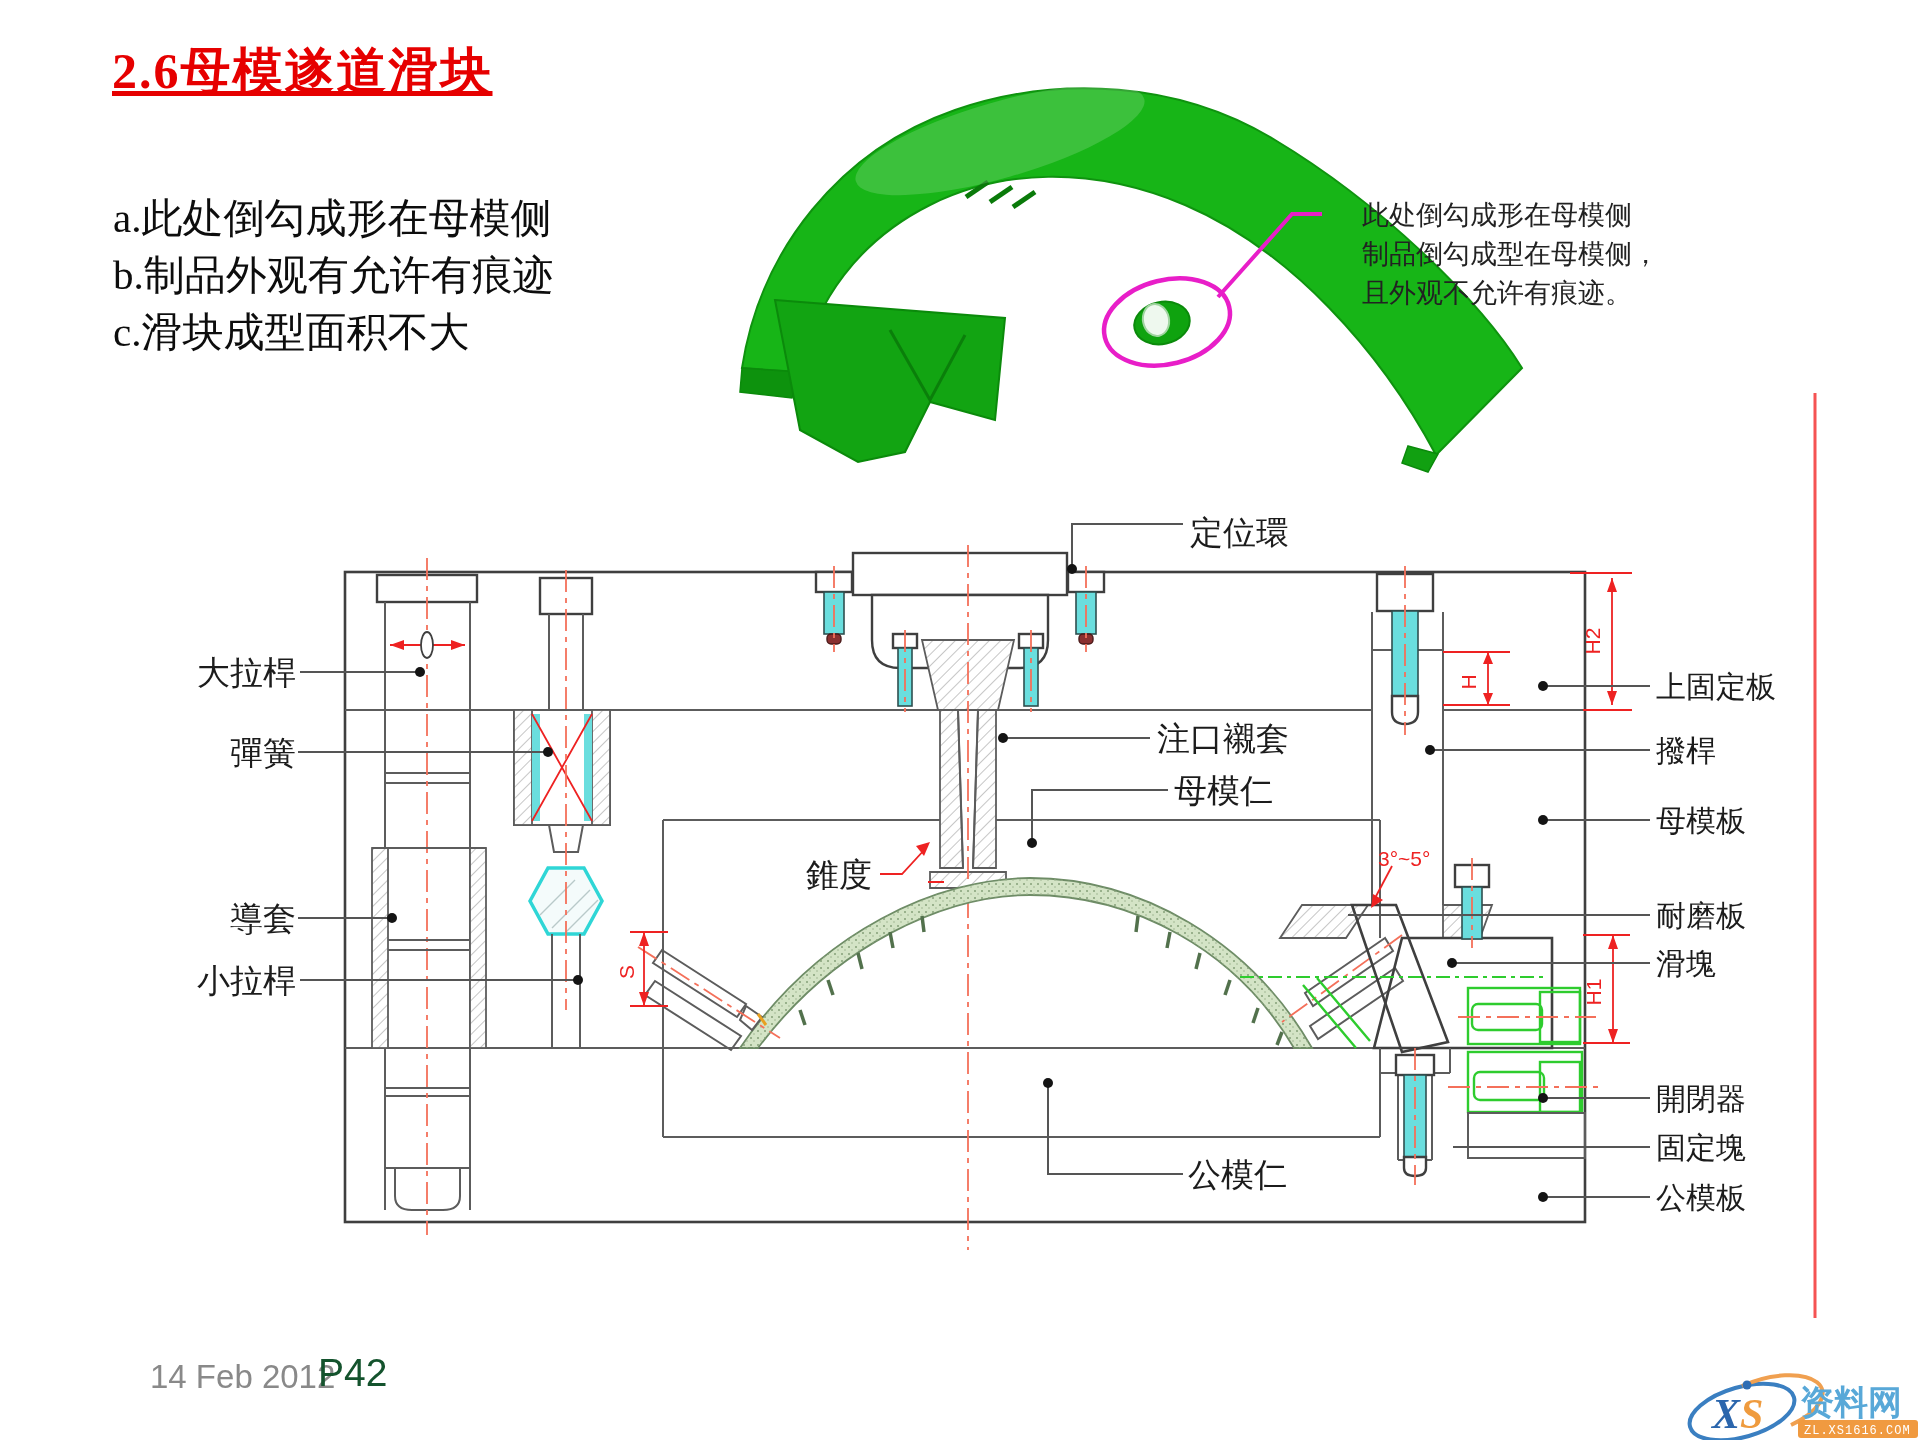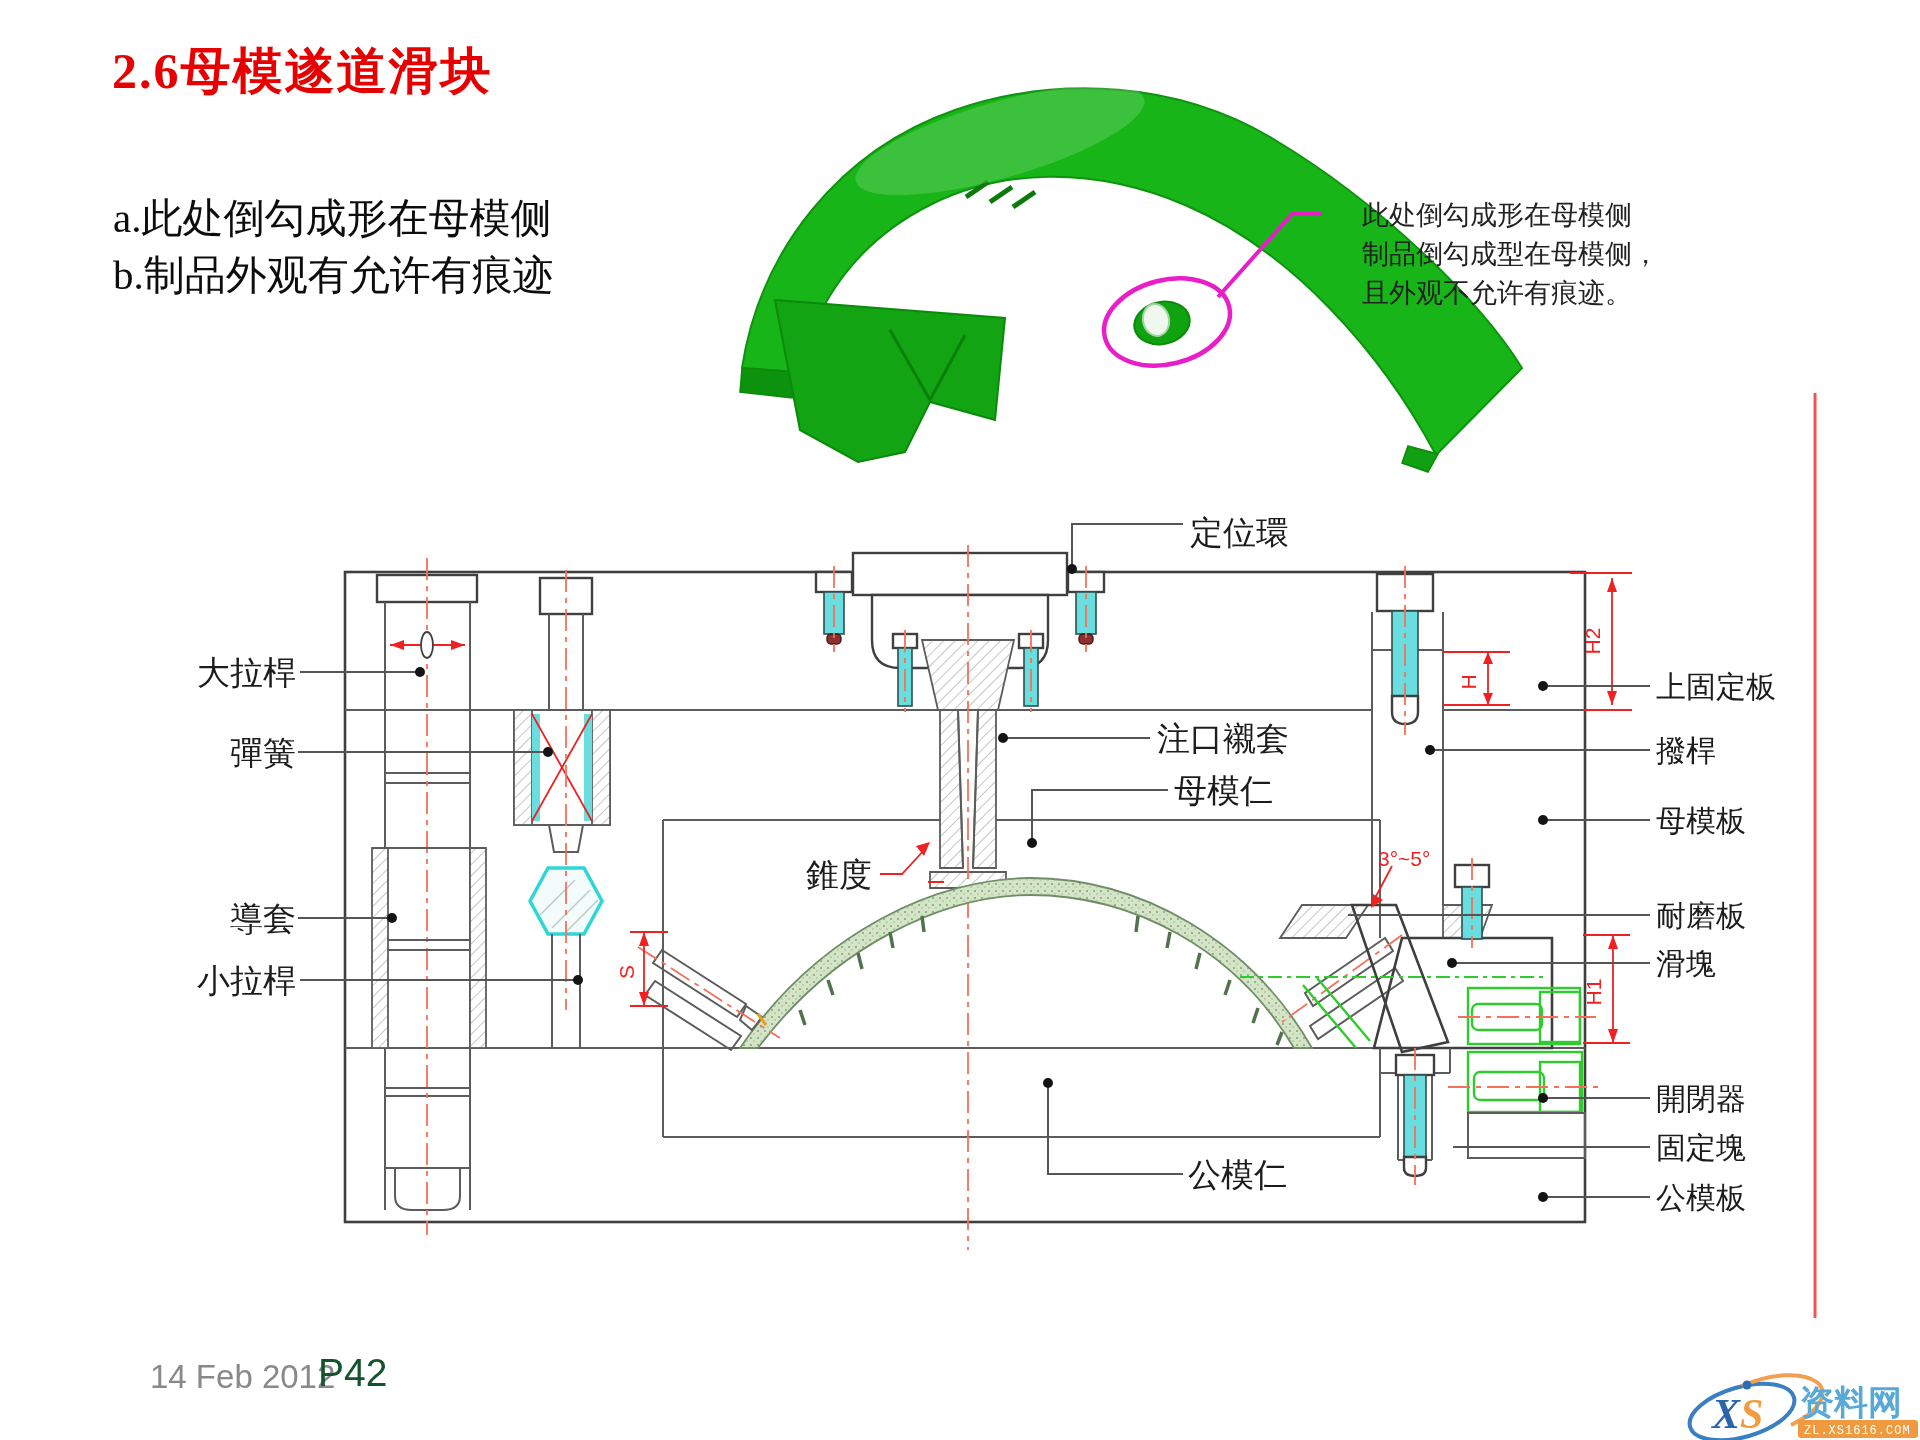--- a/index.html
+++ b/index.html
@@ -1,19 +1,19 @@
 <!DOCTYPE html>
 <html><head>
 <meta charset="utf-8">
 <style>
   html,body{margin:0;padding:0;background:#ffffff;}
   .slide{position:relative;width:1920px;height:1440px;background:#fff;overflow:hidden;
          font-family:"Liberation Serif","DejaVu Serif",serif;}
   .title{position:absolute;left:112px;top:38px;font-size:50px;font-weight:bold;
-         color:#e60000;letter-spacing:2px;white-space:nowrap;}
+         color:#e60000;letter-spacing:2px;white-space:nowrap;text-decoration:underline;}
   .bullets{position:absolute;left:113px;top:190px;font-size:41px;line-height:57px;
          color:#0d0d0d;white-space:nowrap;}
   .callout{position:absolute;left:1332px;top:196px;font-size:27px;line-height:39px;
          color:#222;white-space:nowrap;margin-left:30px;}
   .footer-date{position:absolute;left:150px;top:1358px;font-size:33px;color:#898989;
          font-family:Liberation Sans, sans-serif;}
   .footer-page{position:absolute;left:318px;top:1351px;font-size:39px;color:#14532d;
          font-family:"Liberation Sans","DejaVu Sans",sans-serif;}
   svg.canvas{position:absolute;left:0;top:0;}
   
@@ -345,20 +345,21 @@
       <rect x="1798" y="1420" width="120" height="18" rx="3" fill="#f09a40"></rect>
       <text x="1804" y="1434" font-size="12" fill="#ffffff" letter-spacing="1" font-family="Liberation Mono, DejaVu Sans Mono, monospace">ZL.XS1616.COM</text>
     </g>
   </svg>
 
   <div class="title">2.6母模遂道滑块</div>
 
   <div class="bullets">
     <div>a.此处倒勾成形在母模侧</div>
     <div>b.制品外观有允许有痕迹</div>
+    <div>c.滑块成型面积不大</div>
   </div>
 
   <div class="callout">
     <div>此处倒勾成形在母模侧</div>
     <div>制品倒勾成型在母模侧，</div>
     <div>且外观不允许有痕迹。</div>
   </div>
 
   <div class="footer-date">14 Feb 2012</div>
   <div class="footer-page">P42</div>

